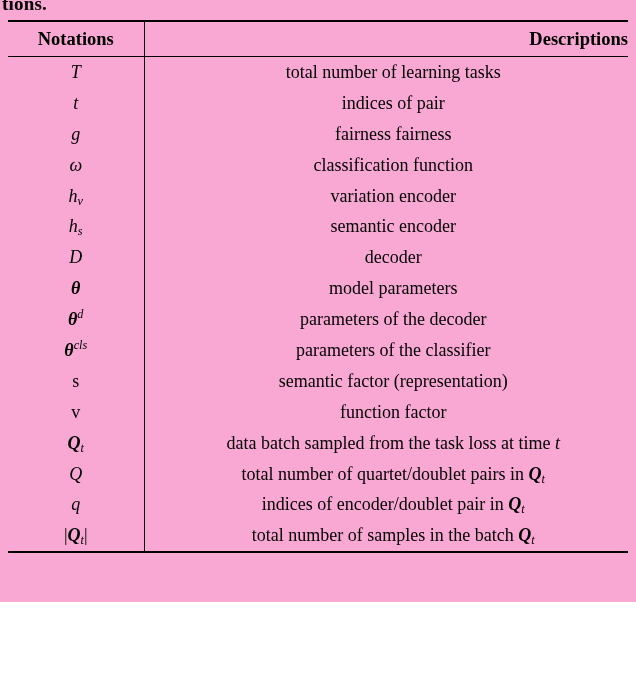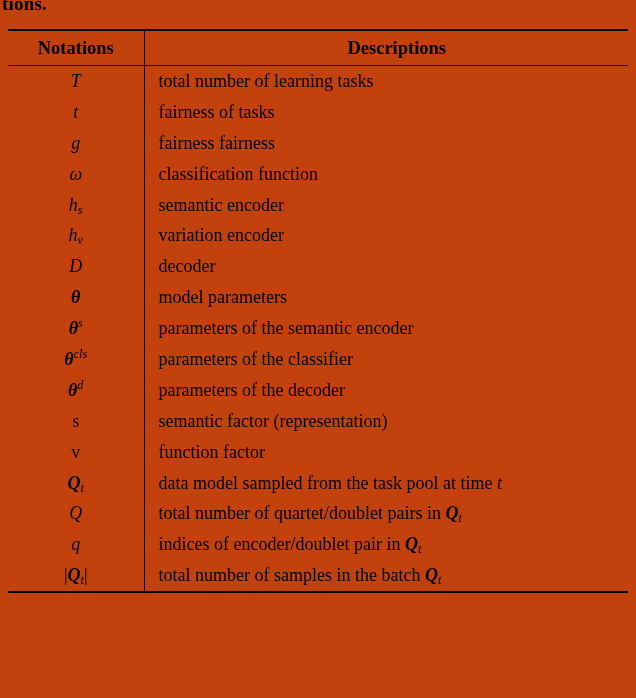--- a/index.html
+++ b/index.html
@@ -8,70 +8,70 @@
     background: #ffffff;
     width: 636px;
     height: 698px;
     overflow: hidden;
     font-family: "Liberation Serif", "DejaVu Serif", serif;
     color: #000000;
   }
   .page {
     position: relative;
     width: 636px;
-    height: 698px;
-    background: #c2410c;
+    height: 602px;
+    background: #f9a8d4;
   }
   .caption-fragment {
     position: absolute;
     top: -7px;
     left: 2px;
     font-weight: bold;
     font-size: 19px;
     letter-spacing: 0.2px;
     white-space: nowrap;
   }
   table.notation-table {
     position: absolute;
-    top: 29px;
+    top: 20px;
     left: 8px;
     width: 620px;
     border-collapse: collapse;
     border-top: 2.5px solid #000;
     border-bottom: 2.5px solid #000;
     table-layout: fixed;
   }
   col.col-notation { width: 136px; }
   thead th {
     font-weight: bold;
     font-size: 18.5px;
     height: 34px;
     vertical-align: middle;
     border-bottom: 1.5px solid #000;
     padding: 0;
   }
   thead th.h-notation {
     text-align: center;
   }
   thead th.h-description {
-    text-align: center;
+    text-align: right;
     padding-left: 21px;
     border-left: 1.2px solid #000;
   }
   tbody td {
     font-size: 18px;
     height: 30.9px;
     vertical-align: middle;
     padding: 0;
   }
   td.notation-cell {
     text-align: center;
   }
   td.description-cell {
-    text-align: left;
+    text-align: center;
     padding-left: 14px;
     border-left: 1.2px solid #000;
   }
   .seg-italic { font-style: italic; }
   .seg-bold-italic { font-style: italic; font-weight: bold; }
   .seg-roman { font-style: normal; }
   sub, sup {
     font-size: 68%;
     line-height: 0;
   }
@@ -96,69 +96,65 @@
         <th class="h-description">Descriptions</th>
       </tr>
     </thead>
     <tbody>
         <tr>
           <td class="notation-cell"><span class="seg-italic">T</span></td>
           <td class="description-cell"><span>total number of learning tasks</span></td>
         </tr>
         <tr>
           <td class="notation-cell"><span class="seg-italic">t</span></td>
-          <td class="description-cell"><span>fairness of tasks</span></td>
+          <td class="description-cell"><span>indices of pair</span></td>
         </tr>
         <tr>
           <td class="notation-cell"><span class="seg-italic">g</span></td>
           <td class="description-cell"><span>fairness fairness</span></td>
         </tr>
         <tr>
           <td class="notation-cell"><span class="seg-italic">ω</span></td>
           <td class="description-cell"><span>classification function</span></td>
         </tr>
         <tr>
+          <td class="notation-cell"><span class="seg-italic">h</span><sub class="seg-italic">v</sub></td>
+          <td class="description-cell"><span>variation encoder</span></td>
+        </tr>
+        <tr>
           <td class="notation-cell"><span class="seg-italic">h</span><sub class="seg-italic">s</sub></td>
           <td class="description-cell"><span>semantic encoder</span></td>
-        </tr>
-        <tr>
-          <td class="notation-cell"><span class="seg-italic">h</span><sub class="seg-italic">v</sub></td>
-          <td class="description-cell"><span>variation encoder</span></td>
         </tr>
         <tr>
           <td class="notation-cell"><span class="seg-italic">D</span></td>
           <td class="description-cell"><span>decoder</span></td>
         </tr>
         <tr>
           <td class="notation-cell"><span class="seg-bold-italic">θ</span></td>
           <td class="description-cell"><span>model parameters</span></td>
         </tr>
         <tr>
-          <td class="notation-cell"><span class="seg-bold-italic">θ</span><sup class="seg-italic">s</sup></td>
-          <td class="description-cell"><span>parameters of the semantic encoder</span></td>
+          <td class="notation-cell"><span class="seg-bold-italic">θ</span><sup class="seg-italic">d</sup></td>
+          <td class="description-cell"><span>parameters of the decoder</span></td>
         </tr>
         <tr>
           <td class="notation-cell"><span class="seg-bold-italic">θ</span><sup class="seg-italic">cls</sup></td>
           <td class="description-cell"><span>parameters of the classifier</span></td>
-        </tr>
-        <tr>
-          <td class="notation-cell"><span class="seg-bold-italic">θ</span><sup class="seg-italic">d</sup></td>
-          <td class="description-cell"><span>parameters of the decoder</span></td>
         </tr>
         <tr>
           <td class="notation-cell"><span class="seg-roman">s</span></td>
           <td class="description-cell"><span>semantic factor (representation)</span></td>
         </tr>
         <tr>
           <td class="notation-cell"><span class="seg-roman">v</span></td>
           <td class="description-cell"><span>function factor</span></td>
         </tr>
         <tr>
           <td class="notation-cell"><span class="seg-bold-italic">Q</span><sub class="seg-italic">t</sub></td>
-          <td class="description-cell"><span>data model sampled from the task pool at time </span><span class="seg-italic">t</span></td>
+          <td class="description-cell"><span>data batch sampled from the task loss at time </span><span class="seg-italic">t</span></td>
         </tr>
         <tr>
           <td class="notation-cell"><span class="seg-italic">Q</span></td>
           <td class="description-cell"><span>total number of quartet/doublet pairs in </span><span class="seg-bold-italic">Q</span><sub class="seg-italic">t</sub></td>
         </tr>
         <tr>
           <td class="notation-cell"><span class="seg-italic">q</span></td>
           <td class="description-cell"><span>indices of encoder/doublet pair in </span><span class="seg-bold-italic">Q</span><sub class="seg-italic">t</sub></td>
         </tr>
         <tr>

